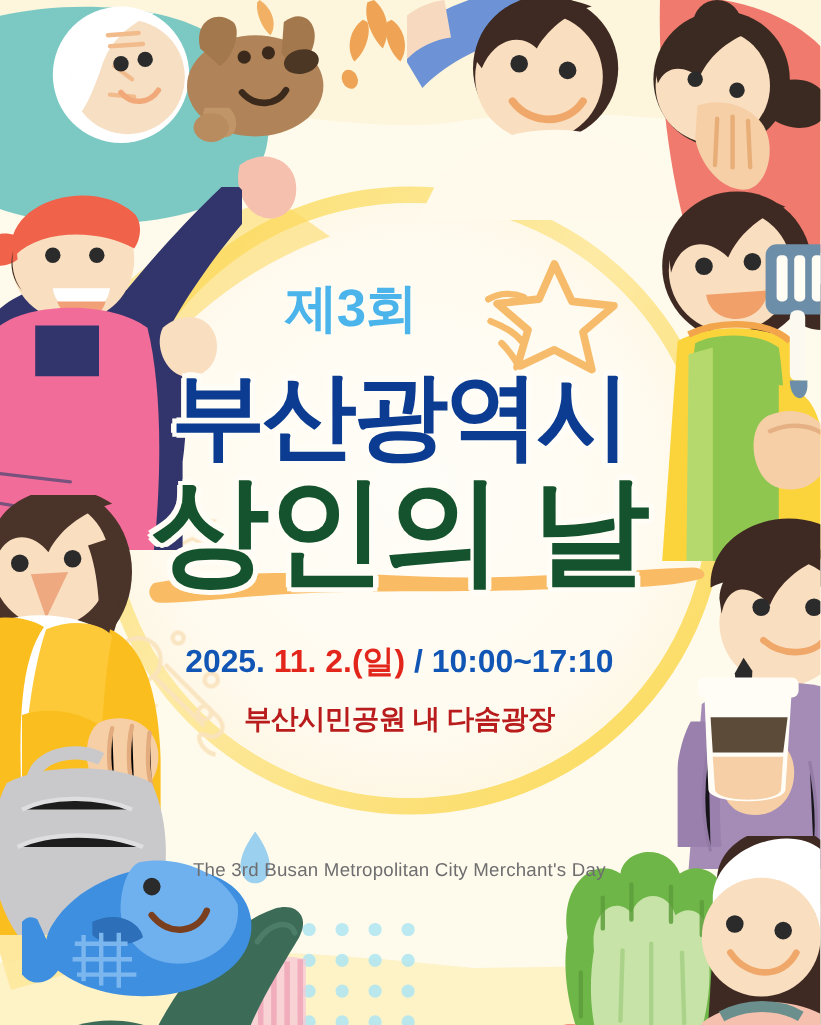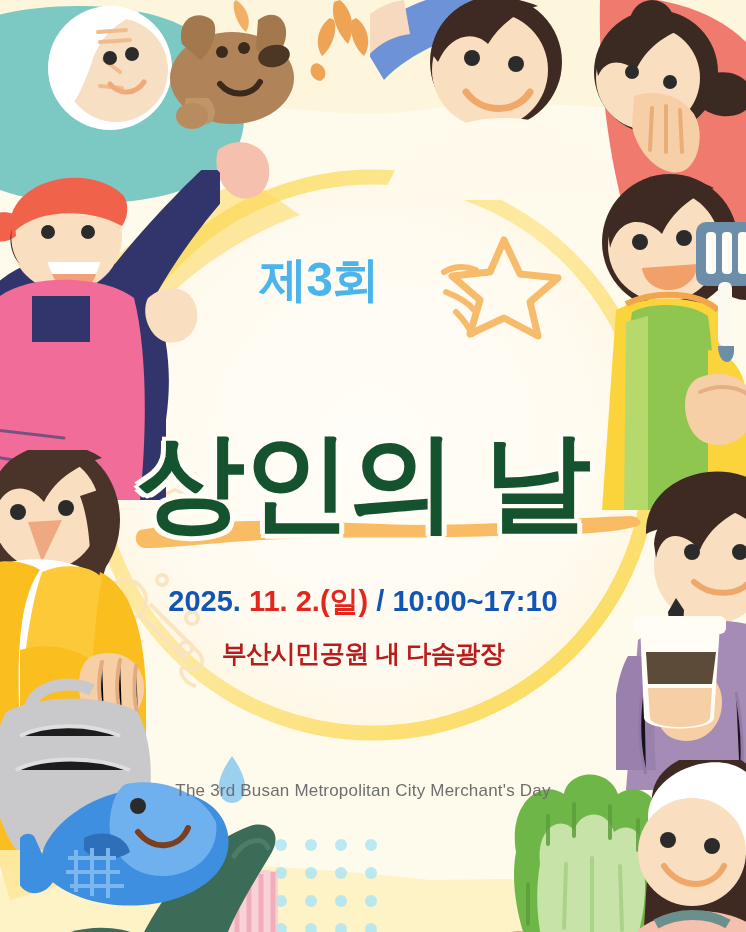--- a/index.html
+++ b/index.html
@@ -436,20 +436,21 @@
     <g stroke="#F6BC6B" stroke-width="6" stroke-linecap="round" fill="none">
       <path d="M 4 42 C 14 36 26 36 36 40"></path>
       <path d="M 6 62 C 16 66 28 72 34 80"></path>
       <path d="M 16 82 C 22 88 28 96 32 104"></path>
     </g>
   </svg>
 
   <div class="textblock">
     <div class="t" id="edition">제3회</div>
 
+    <div class="t" id="title1">부산광역시</div>
 
     <div class="t" id="title2">상인의 날</div>
 
     <div class="t" id="datetime">
       <span>2025. </span><span class="red">11. 2.(일)</span><span> / 10:00~17:10</span>
     </div>
 
     <div class="t" id="venue">부산시민공원 내 다솜광장</div>
 
     <div class="t" id="subtitle">The 3rd Busan Metropolitan City Merchant's Day</div>

